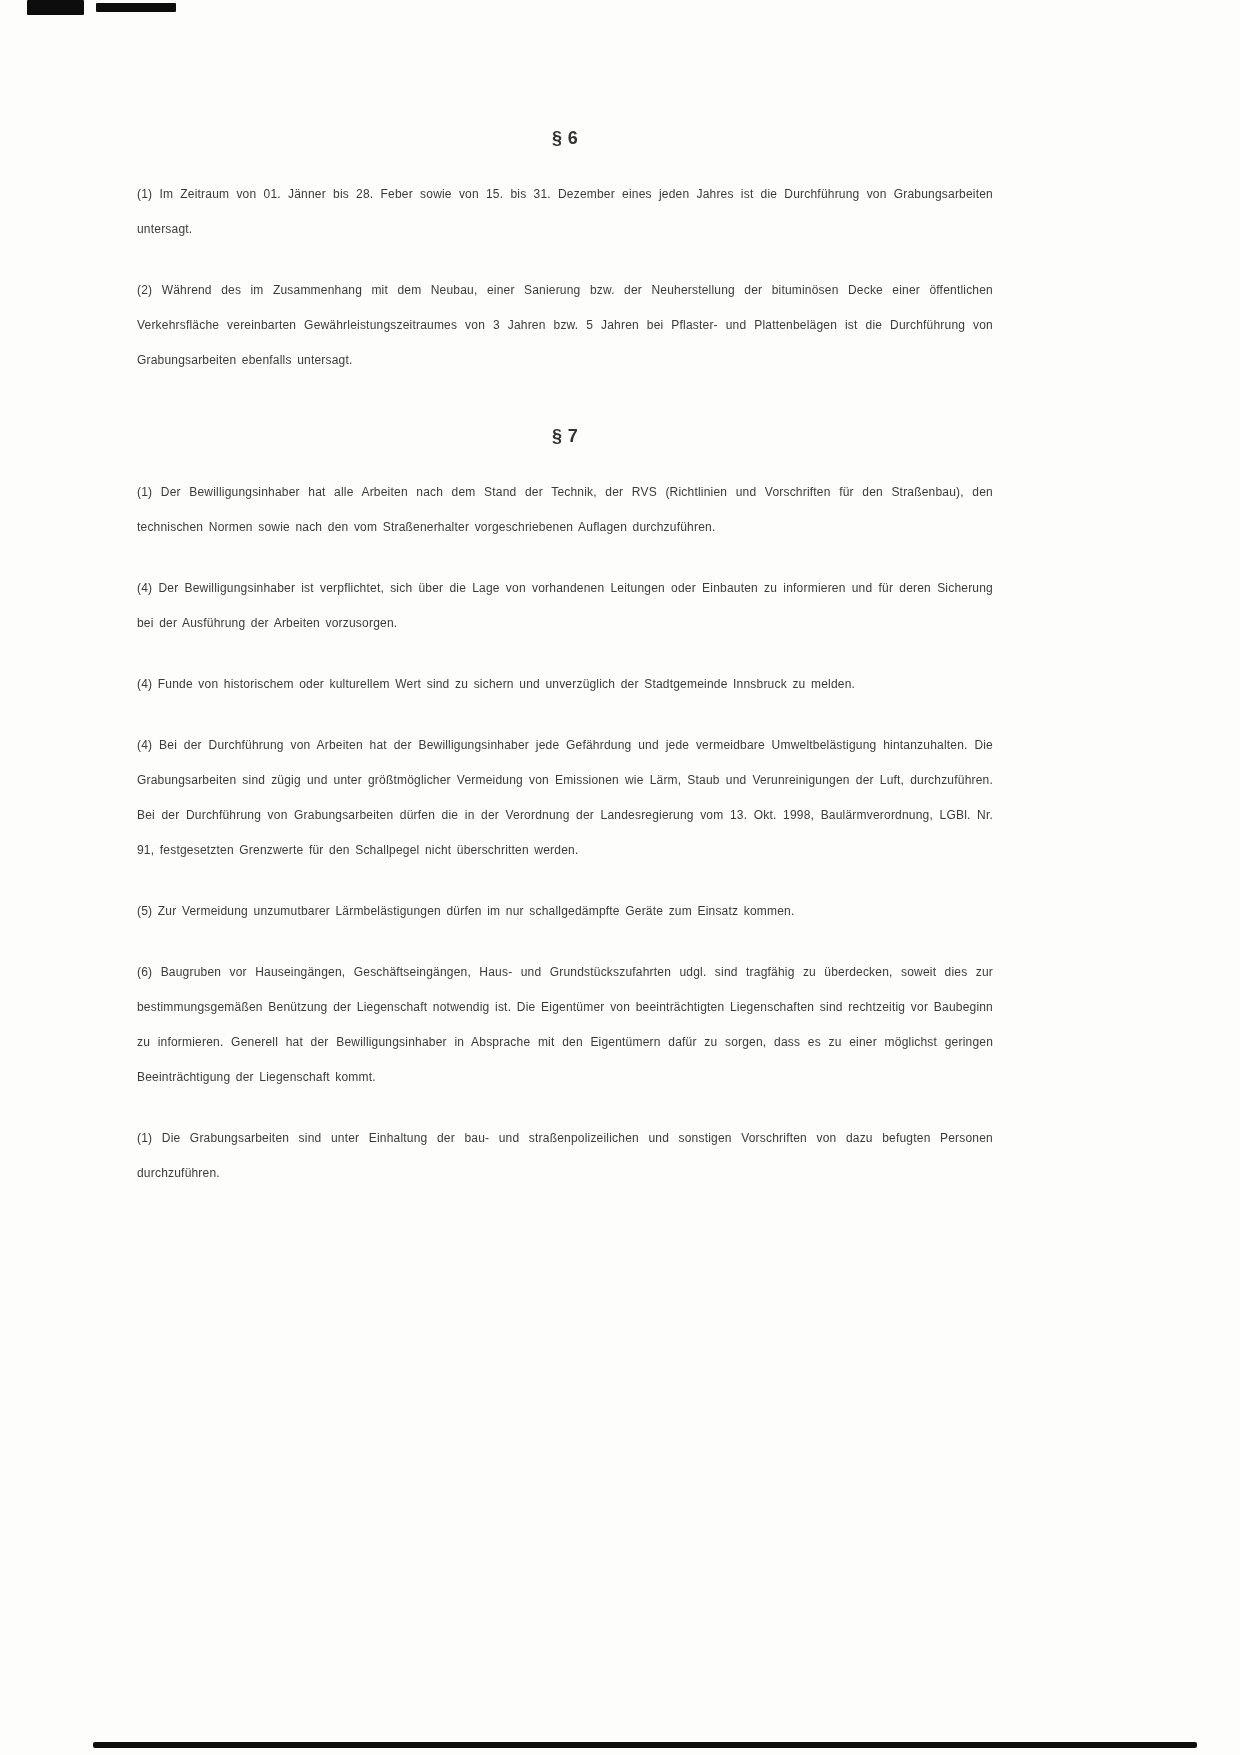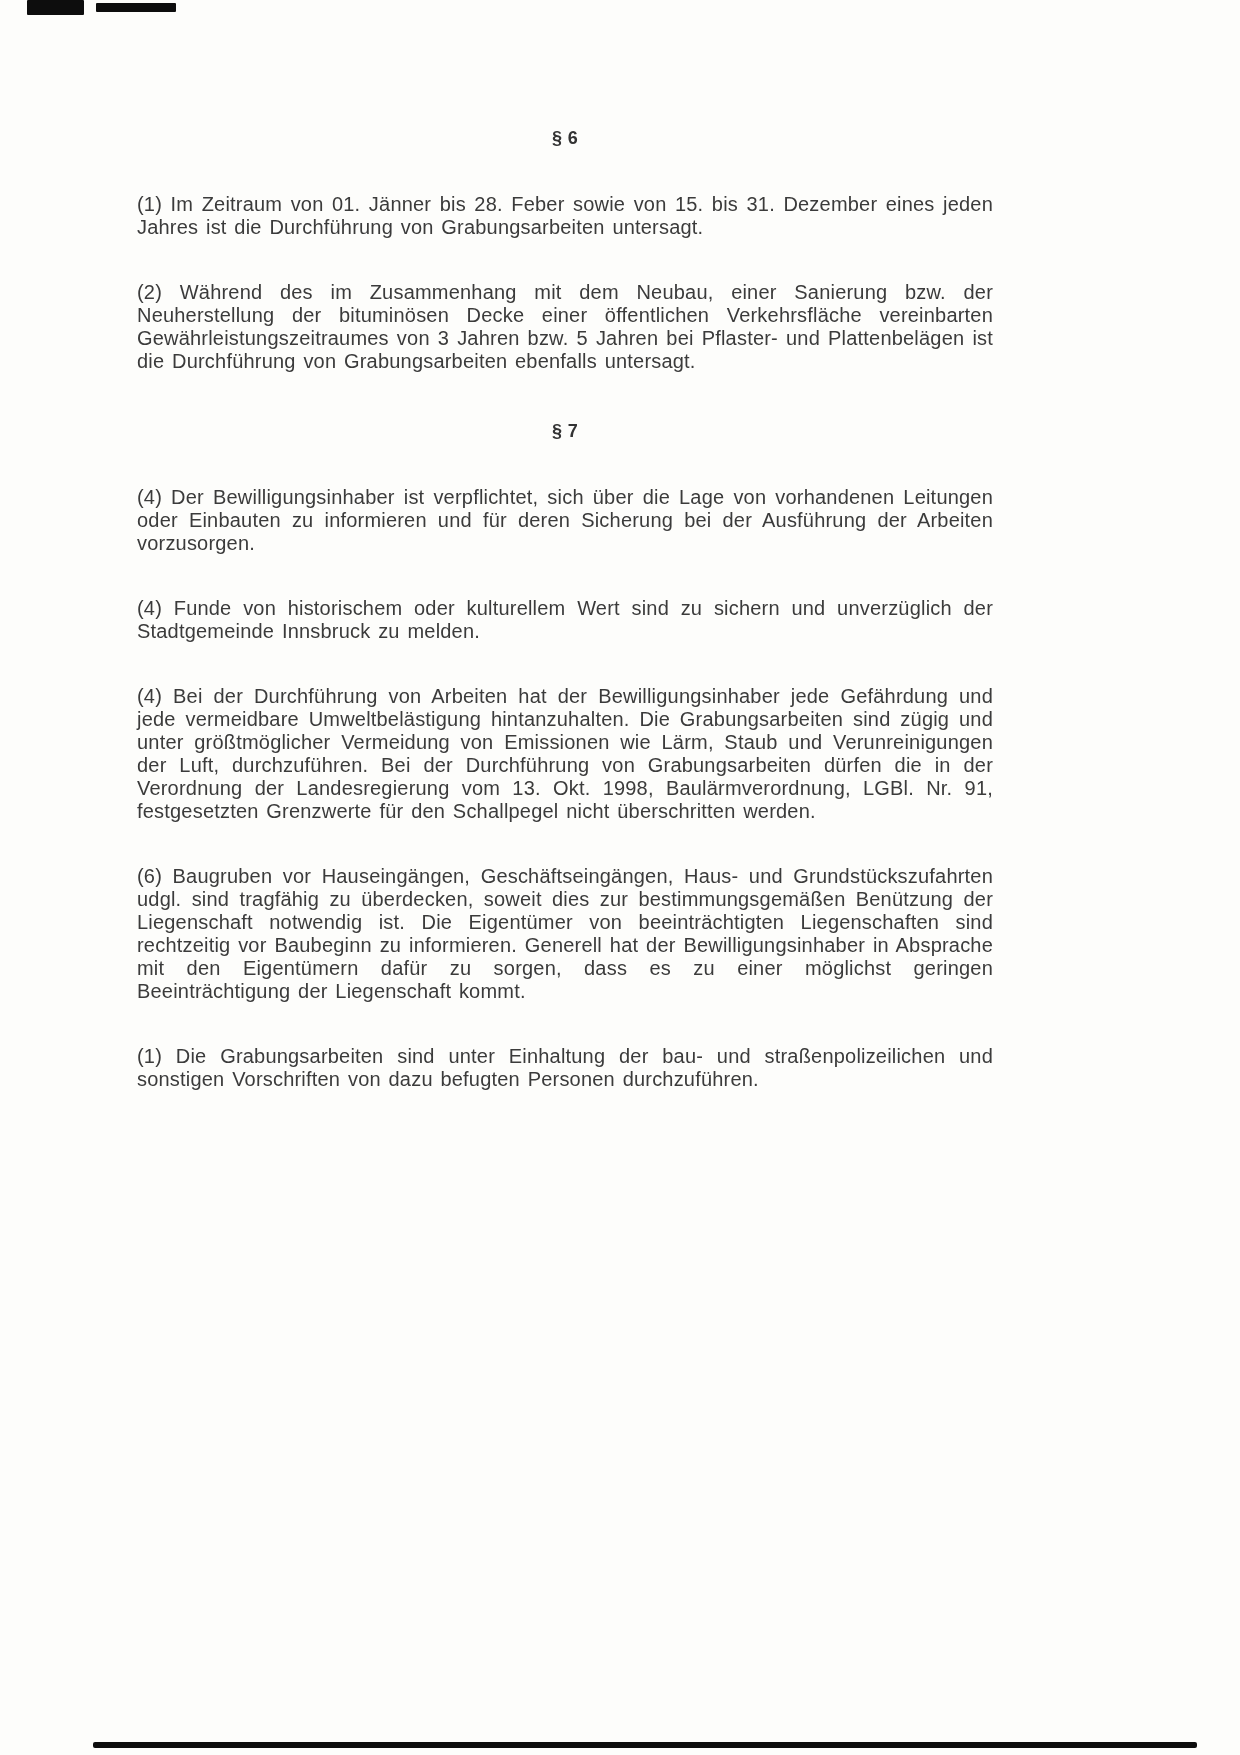--- a/index.html
+++ b/index.html
@@ -26,24 +26,24 @@
   }
   .section-heading {
     text-align: center;
     font-weight: bold;
     font-size: 18px;
     line-height: 25px;
     color: #333333;
     letter-spacing: 0.3px;
   }
   .para {
-    margin: 42px 0 0 0;
+    margin: 26px 0 0 0;
     text-align: justify;
-    font-size: 20px;
-    line-height: 23px;
+    font-size: 12px;
+    line-height: 35px;
     letter-spacing: 0.2px;
     word-spacing: 2px;
   }
   .section + .section {
     margin-top: 46px;
   }
   
   .artifact { position: absolute; background: #0d0d0d; }
   .artifact-top-1 { left: 27px;  top: 0;      width: 57px;   height: 15px; border-radius: 1px; }
   .artifact-top-2 { left: 96px;  top: 3px;    width: 80px;   height: 9px;  border-radius: 1px; }
@@ -64,23 +64,25 @@
         <div>§ 6</div>
       </div>
       <p class="para">(1) Im Zeitraum von 01. Jänner bis 28. Feber sowie von 15. bis 31. Dezember eines jeden Jahres ist die Durchführung von Grabungsarbeiten untersagt.</p>
       <p class="para">(2) Während des im Zusammenhang mit dem Neubau, einer Sanierung bzw. der Neuherstellung der bituminösen Decke einer öffentlichen Verkehrsfläche vereinbarten Gewährleistungszeitraumes von 3 Jahren bzw. 5 Jahren bei Pflaster- und Plattenbelägen ist die Durchführung von Grabungsarbeiten ebenfalls untersagt.</p>
     </section>
 
     <section class="section">
       <div class="section-heading">
         <div>§ 7</div>
       </div>
+      <p class="para">(1) Der Bewilligungsinhaber hat alle Arbeiten nach dem Stand der Technik, der RVS (Richtlinien und Vorschriften für den Straßenbau), den technischen Normen sowie nach den vom Straßenerhalter vorgeschriebenen Auflagen durchzuführen.</p>
       <p class="para">(4) Der Bewilligungsinhaber ist verpflichtet, sich über die Lage von vorhandenen Leitungen oder Einbauten zu informieren und für deren Sicherung bei der Ausführung der Arbeiten vorzusorgen.</p>
       <p class="para">(4) Funde von historischem oder kulturellem Wert sind zu sichern und unverzüglich der Stadtgemeinde Innsbruck zu melden.</p>
       <p class="para">(4) Bei der Durchführung von Arbeiten hat der Bewilligungsinhaber jede Gefährdung und jede vermeidbare Umweltbelästigung hintanzuhalten. Die Grabungsarbeiten sind zügig und unter größtmöglicher Vermeidung von Emissionen wie Lärm, Staub und Verunreinigungen der Luft, durchzuführen. Bei der Durchführung von Grabungsarbeiten dürfen die in der Verordnung der Landesregierung vom 13. Okt. 1998, Baulärmverordnung, LGBl. Nr. 91, festgesetzten Grenzwerte für den Schallpegel nicht überschritten werden.</p>
+      <p class="para">(5) Zur Vermeidung unzumutbarer Lärmbelästigungen dürfen im nur schallgedämpfte Geräte zum Einsatz kommen.</p>
       <p class="para">(6) Baugruben vor Hauseingängen, Geschäftseingängen, Haus- und Grundstückszufahrten udgl. sind tragfähig zu überdecken, soweit dies zur bestimmungsgemäßen Benützung der Liegenschaft notwendig ist. Die Eigentümer von beeinträchtigten Liegenschaften sind rechtzeitig vor Baubeginn zu informieren. Generell hat der Bewilligungsinhaber in Absprache mit den Eigentümern dafür zu sorgen, dass es zu einer möglichst geringen Beeinträchtigung der Liegenschaft kommt.</p>
       <p class="para">(1) Die Grabungsarbeiten sind unter Einhaltung der bau- und straßenpolizeilichen und sonstigen Vorschriften von dazu befugten Personen durchzuführen.</p>
     </section>
 
   </div>
 
   <div class="artifact artifact-bottom-line"></div>
 
 </div>
 

